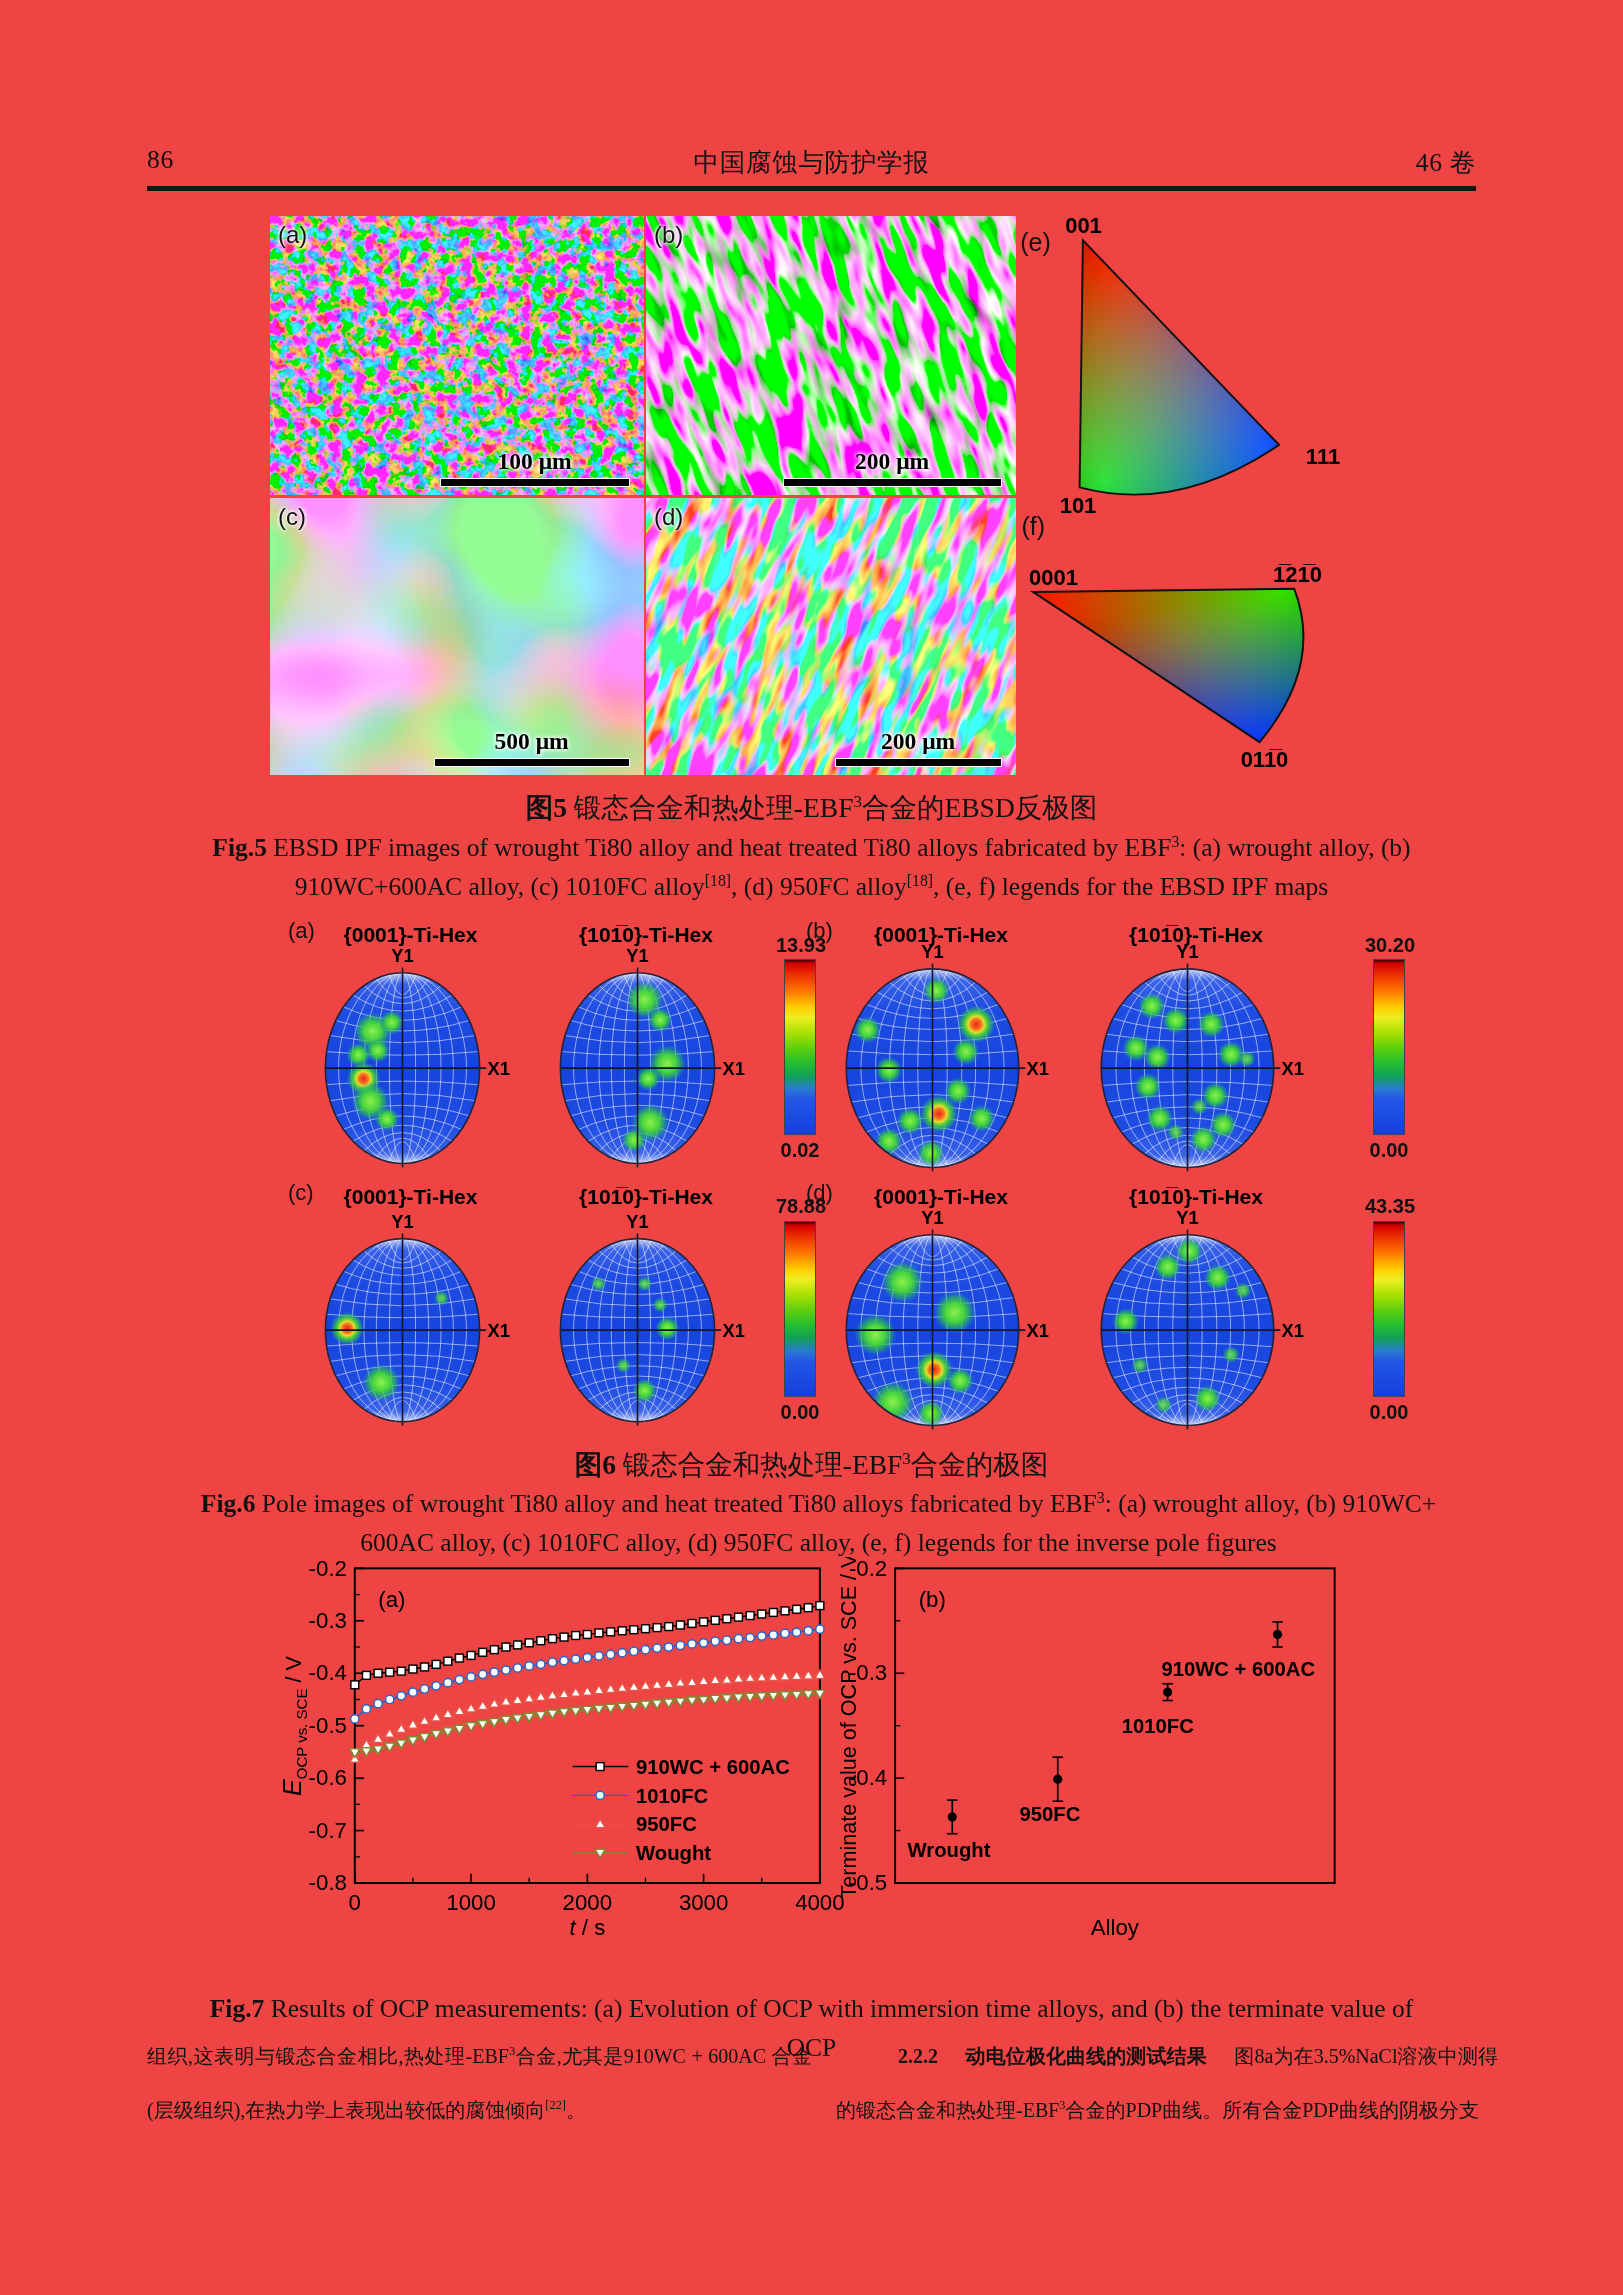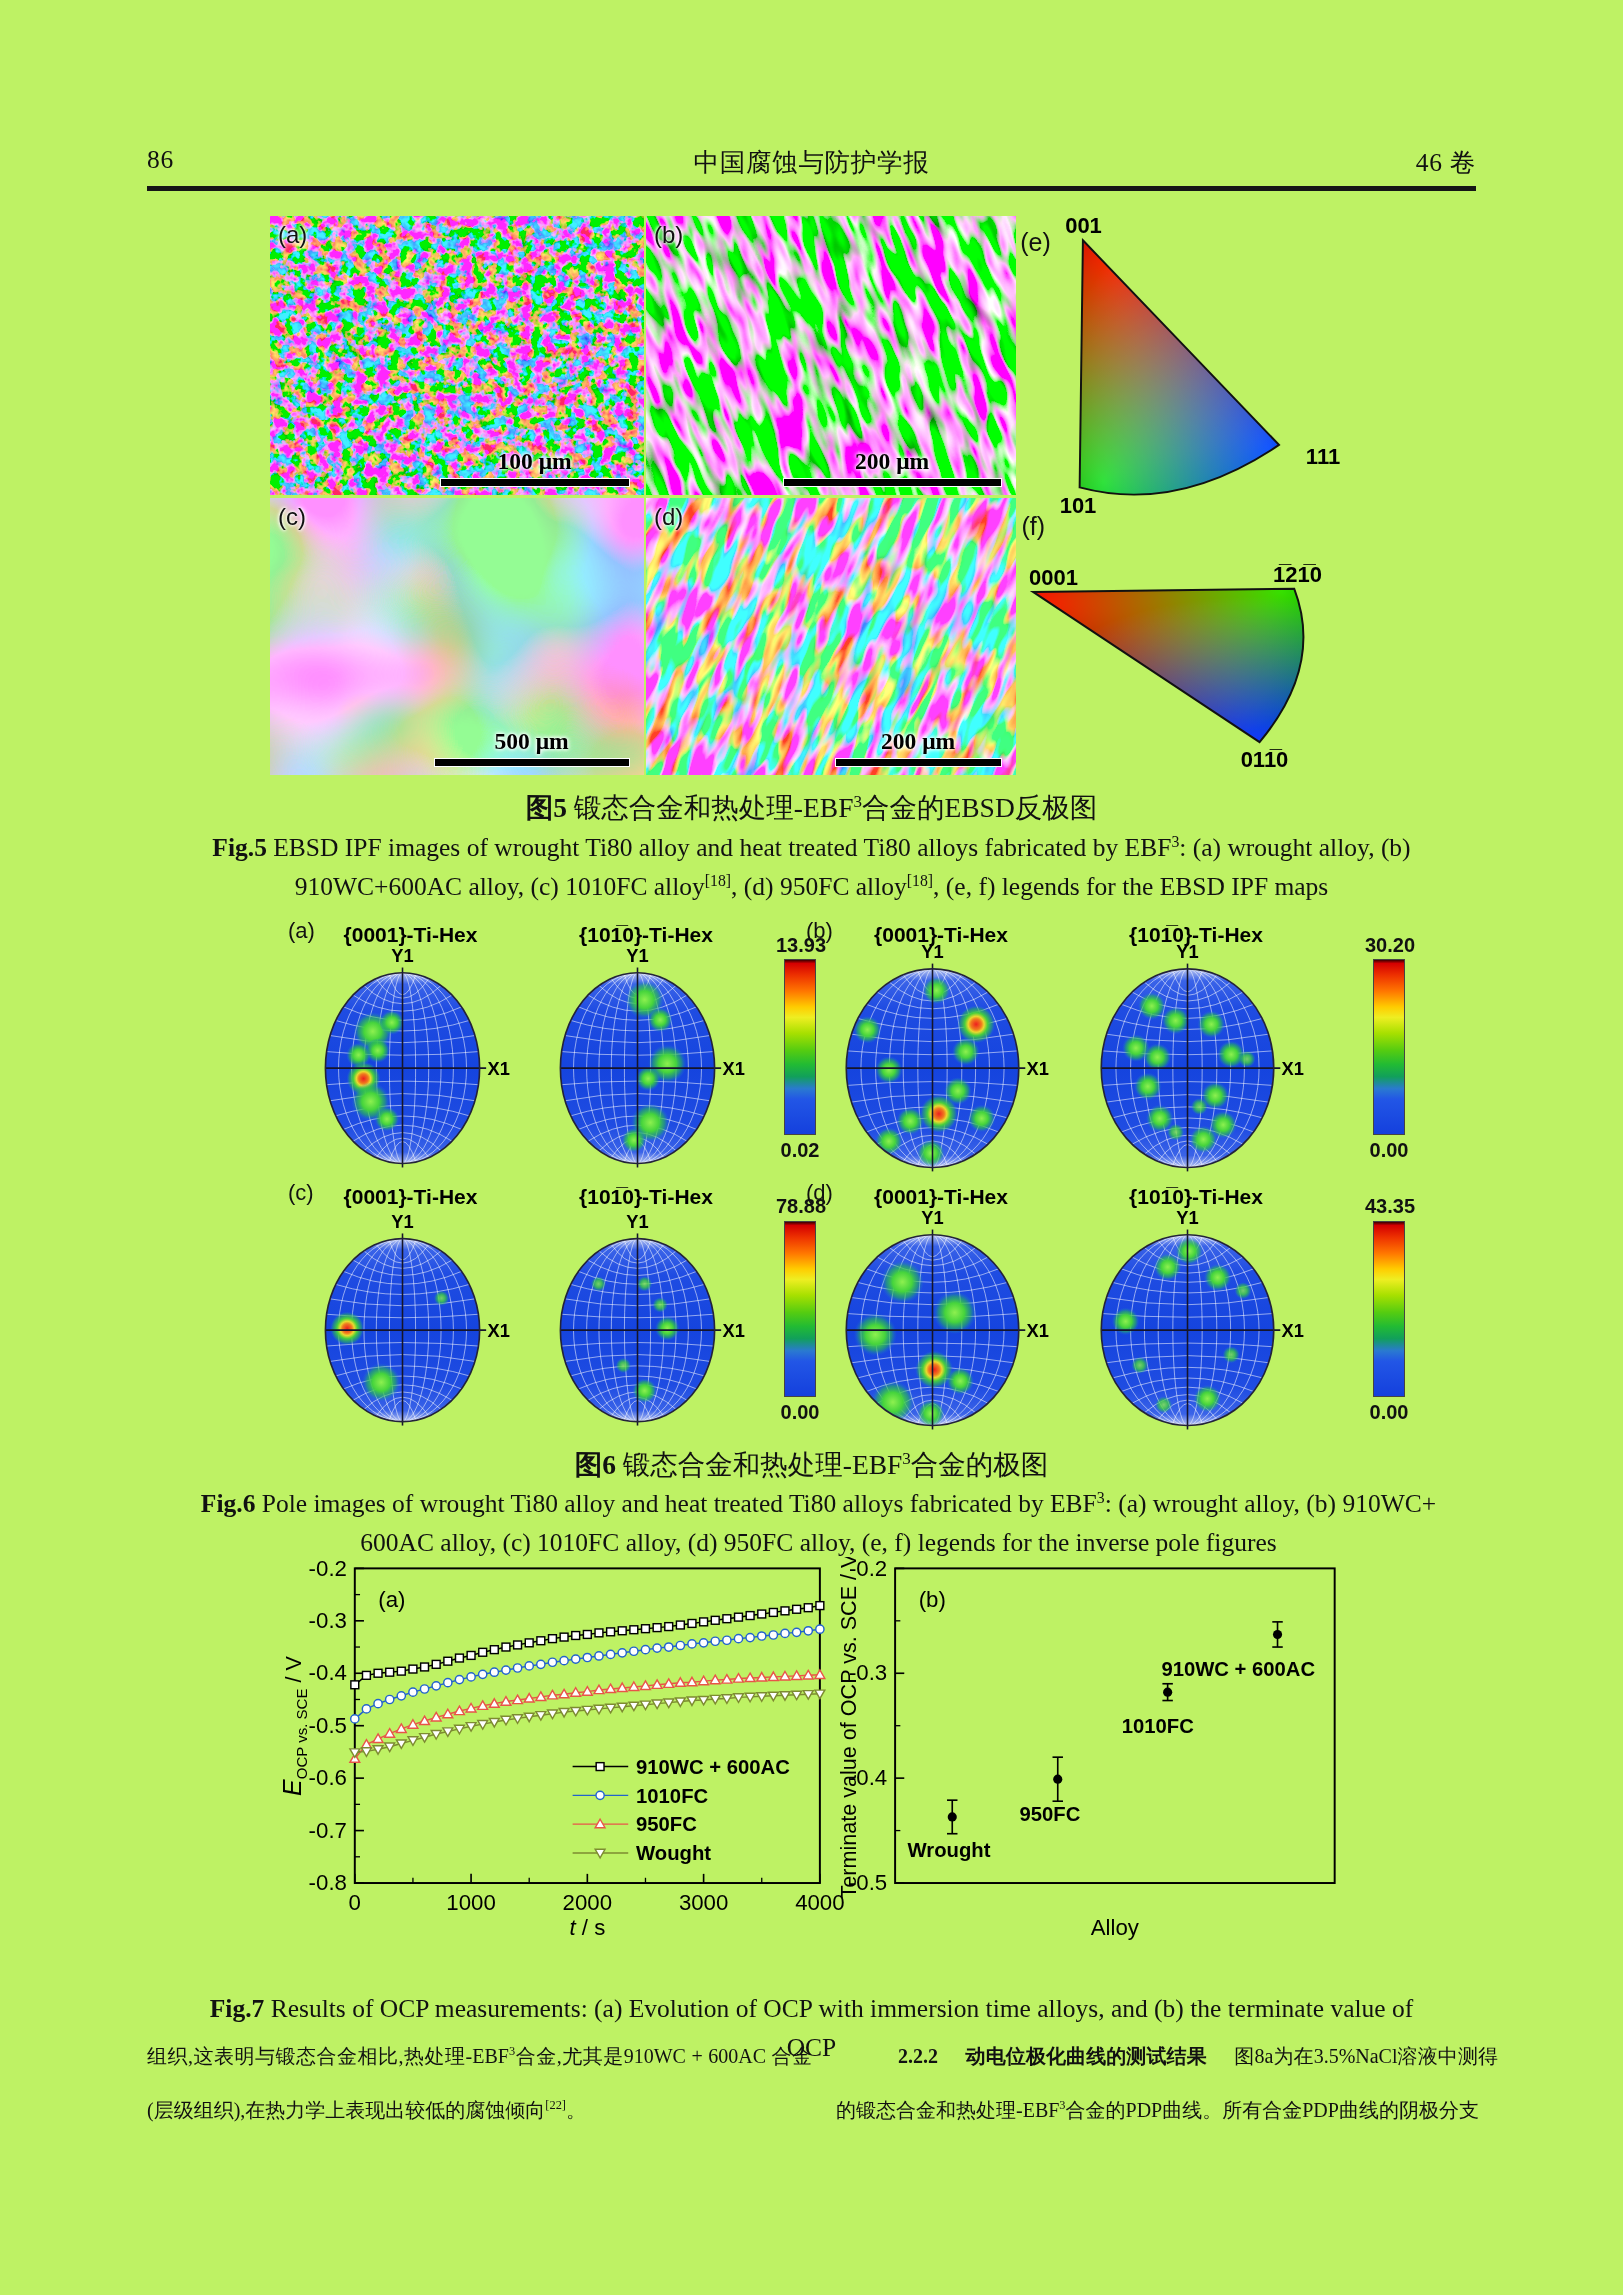--- a/index.html
+++ b/index.html
@@ -1,16 +1,16 @@
 <!DOCTYPE html>
 <html style="font-size:10.5px"><head>
 <meta charset="utf-8">
 <style>
   html,body{margin:0;padding:0;background:#888;}
-  .page{position:relative;width:1623px;height:2295px;background:#bef264;overflow:hidden;
+  .page{position:relative;width:1623px;height:2295px;background:#ef4444;overflow:hidden;
         font-family:"Liberation Serif","DejaVu Serif",serif;color:#111;}
   .abs{position:absolute;}
   
   .hdr{font-size:25.5px;letter-spacing:0.7px;}
   .rule{background:#161616;}
   
   .micro{position:absolute;overflow:hidden;background:#7a5fb5;}
   .micro svg{display:block;}
   .pletter{position:absolute;left:7.9px;top:5.2px;font-family:"Liberation Sans",sans-serif;
             font-size:24px;color:#111;text-shadow:0 0 3.3px #fff,0 0 3.3px #fff,0 0 5.2px #fff;}

